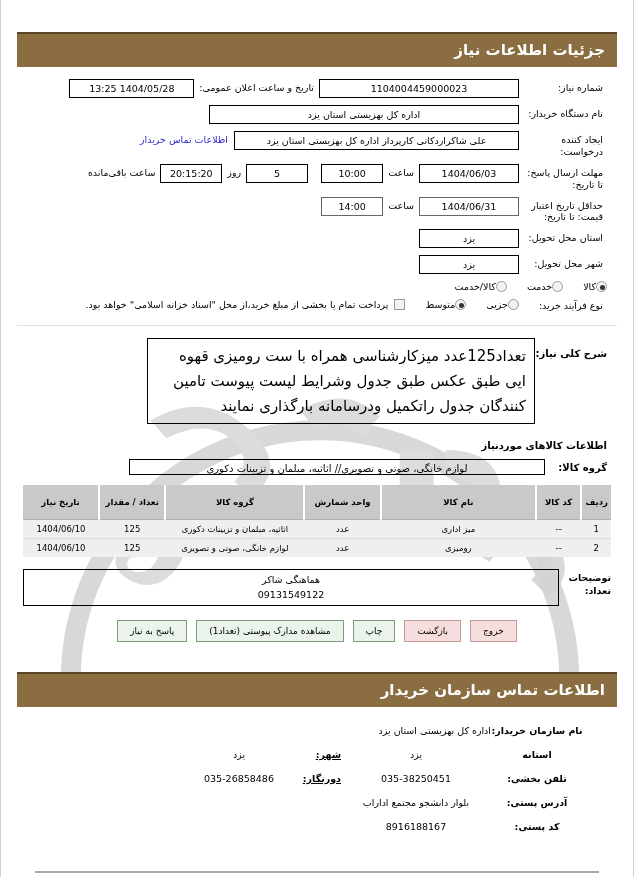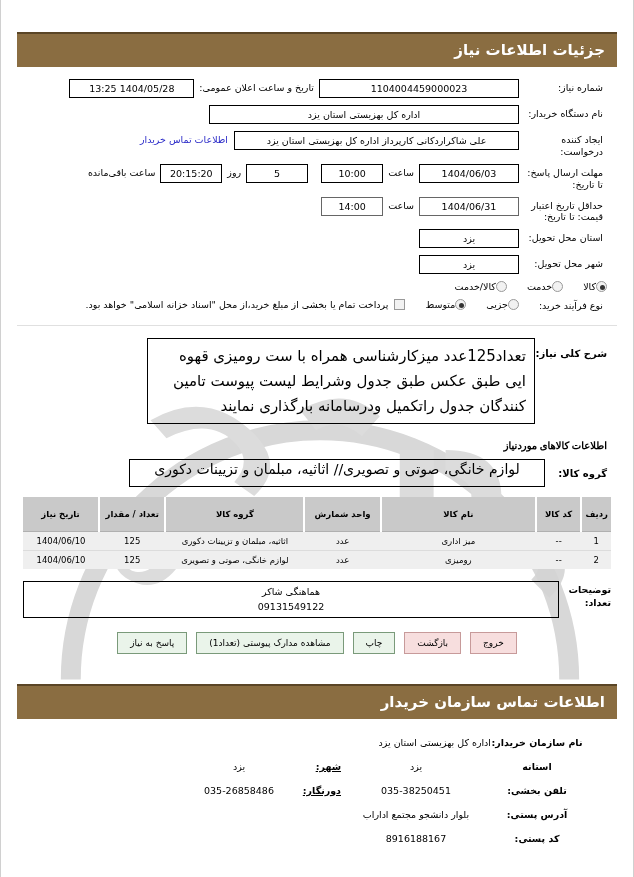--- a/index.html
+++ b/index.html
@@ -157,27 +157,26 @@
     font-size: 15px;
     line-height: 1.65;
     text-align: right;
     margin-left: 120px;
   }
 
   
   .goods-title {
     font-size: 10px; font-weight: bold;
     margin: 10px 26px 8px 0;
-    font-family: Liberation Serif, serif;
   }
   .group-row { display: flex; align-items: center; margin: 0 16px 10px 10px; padding-right: 10px; }
   .group-lbl { font-size: 10px; font-weight: bold; width: 62px; flex: 0 0 auto; }
   .group-fld {
-    flex: 1 1 auto; border: 1px solid #000; height: 28px; line-height: 18px;
-    font-size: 14px; padding: 0 8px; text-align: center; margin-left: 118px;
+    flex: 1 1 auto; border: 1px solid #000; height: 16px; line-height: 18px;
+    font-size: 10px; padding: 0 8px; text-align: center; margin-left: 118px;
   }
 
   
   .tbl-wrap { margin: 0 22px; }
   table.goods {
     width: 100%;
     border-collapse: collapse;
     font-size: 9px;
   }
   table.goods thead th {

